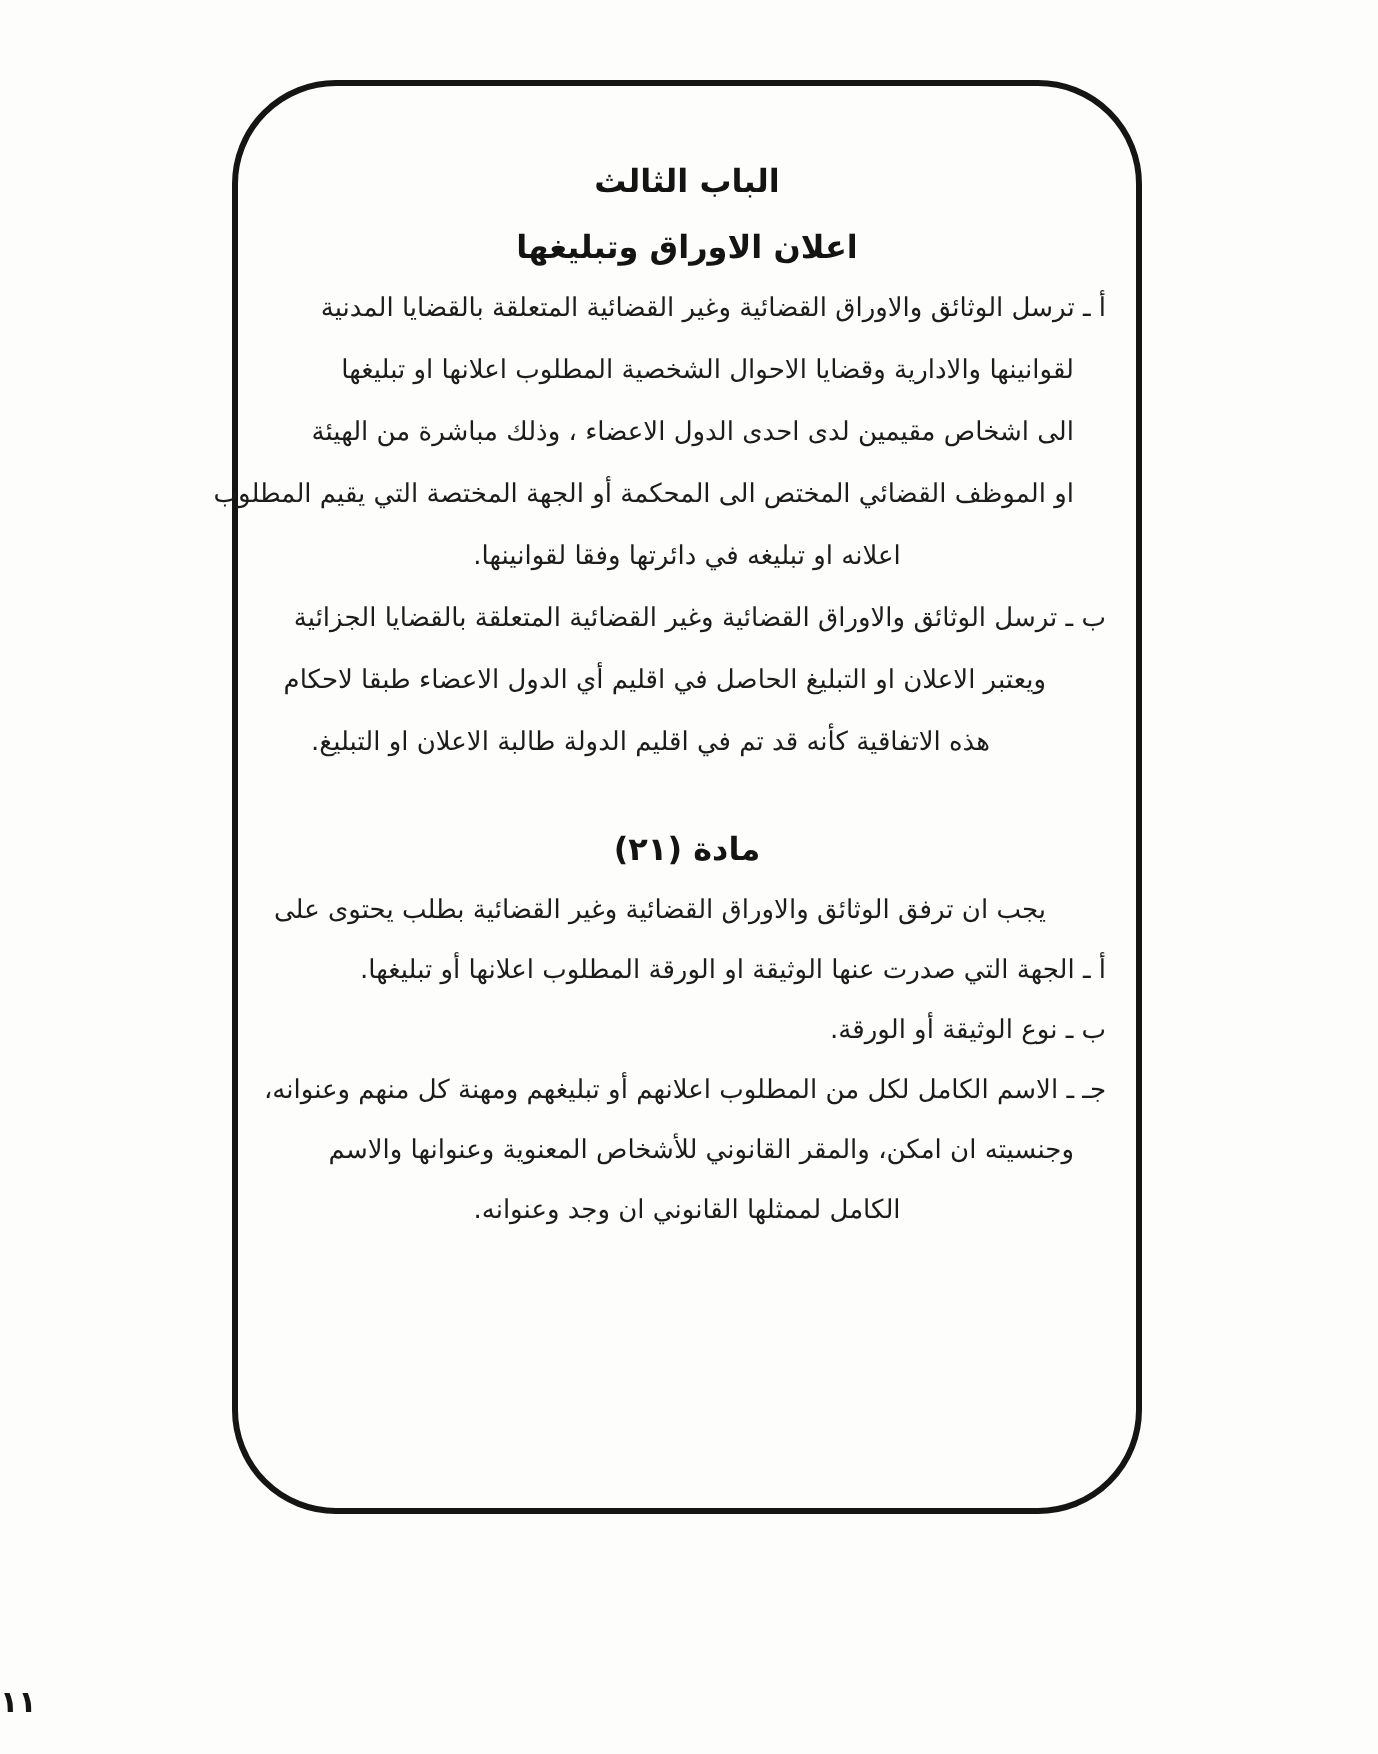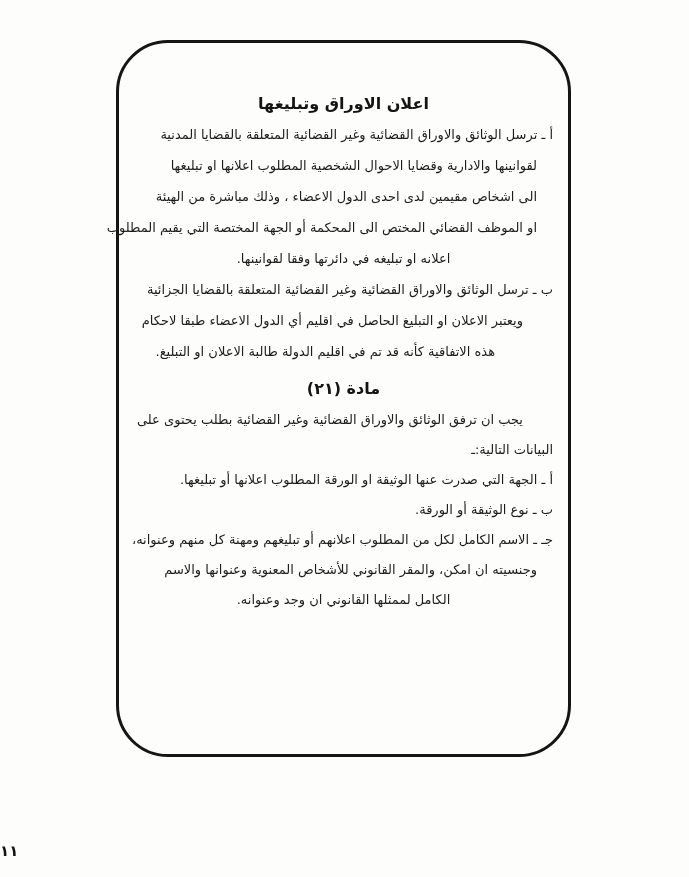--- a/index.html
+++ b/index.html
@@ -29,21 +29,21 @@
   }
   .heading {
     text-align: center;
     font-weight: bold;
     font-size: 16px;
     line-height: 20px;
     color: #141414;
   }
   .chapter-subtitle { margin-top: 13px; }
   .article-heading  { margin-top: 11px; }
-  .article-heading-21 { margin-top: 12px; }
+  .article-heading-21 { margin-top: 28px; }
   .body-block { margin-top: 5px; }
   .body-block-21 { margin-top: 6px; }
   .line {
     direction: rtl;
     text-align: right;
     font-size: 13px;
     line-height: 31px;
     white-space: nowrap;
     color: #1c1c1c;
   }
@@ -63,39 +63,39 @@
     color: #141414;
     letter-spacing: 2px;
   }
 </style>
 </head>
 <body>
 
 <div class="page">
   <div class="frame">
 
+    <div class="heading">الباب الثالث</div>
     <div class="heading chapter-subtitle">اعلان الاوراق وتبليغها</div>
 
 
     <div class="body-block">
       <div class="line">أ ـ ترسل الوثائق والاوراق القضائية وغير القضائية المتعلقة بالقضايا المدنية</div>
       <div class="line hang">لقوانينها والادارية وقضايا الاحوال الشخصية المطلوب اعلانها او تبليغها</div>
       <div class="line hang">الى اشخاص مقيمين لدى احدى الدول الاعضاء ، وذلك مباشرة من الهيئة</div>
       <div class="line hang">او الموظف القضائي المختص الى المحكمة أو الجهة المختصة التي يقيم المطلوب</div>
       <div class="line center">اعلانه او تبليغه في دائرتها وفقا لقوانينها.</div>
       <div class="line">ب ـ ترسل الوثائق والاوراق القضائية وغير القضائية المتعلقة بالقضايا الجزائية</div>
       <div class="line indent">ويعتبر الاعلان او التبليغ الحاصل في اقليم أي الدول الاعضاء طبقا لاحكام</div>
       <div class="line indent-lg">هذه الاتفاقية كأنه قد تم في اقليم الدولة طالبة الاعلان او التبليغ.</div>
     </div>
 
     <div class="heading article-heading-21">مادة (٢١)</div>
 
     <div class="body-block body-block-21">
       <div class="line indent">يجب ان ترفق الوثائق والاوراق القضائية وغير القضائية بطلب يحتوى على</div>
-      <div class="line">البيانات التالية:ـ</div>
       <div class="line">أ ـ الجهة التي صدرت عنها الوثيقة او الورقة المطلوب اعلانها أو تبليغها.</div>
       <div class="line">ب ـ نوع الوثيقة أو الورقة.</div>
       <div class="line">جـ ـ الاسم الكامل لكل من المطلوب اعلانهم أو تبليغهم ومهنة كل منهم وعنوانه،</div>
       <div class="line hang">وجنسيته ان امكن، والمقر القانوني للأشخاص المعنوية وعنوانها والاسم</div>
       <div class="line center">الكامل لممثلها القانوني ان وجد وعنوانه.</div>
     </div>
 
   </div>
 
   <div class="page-number">١١</div>

